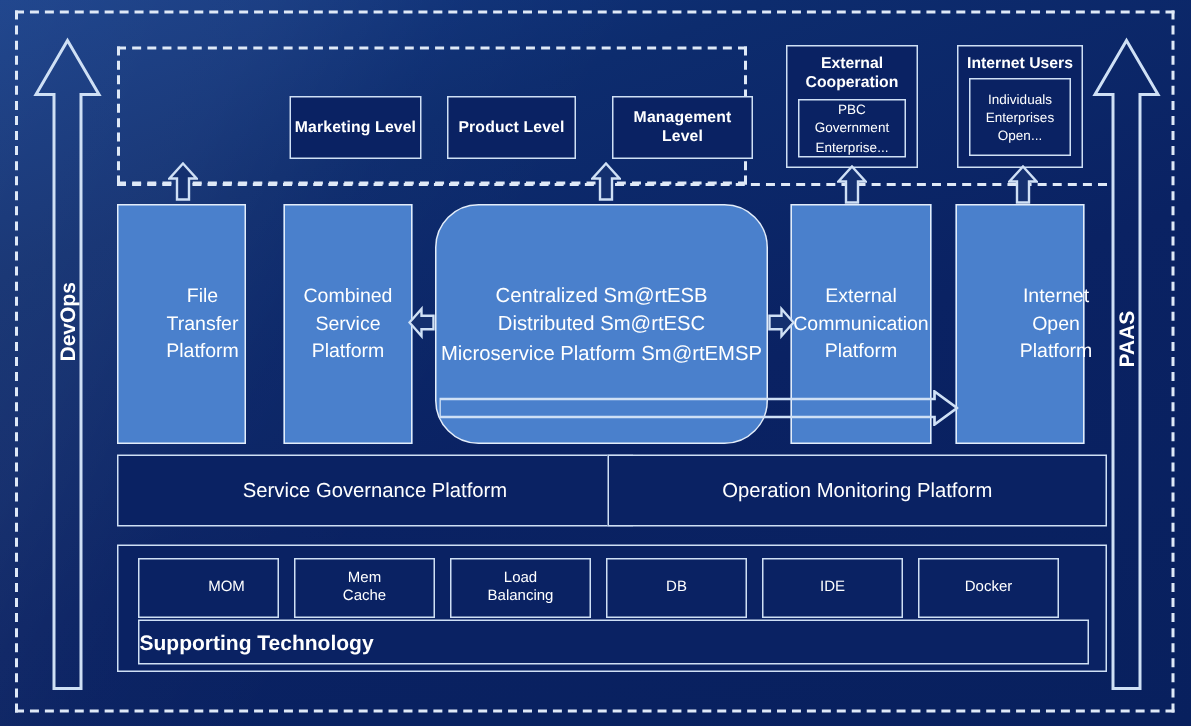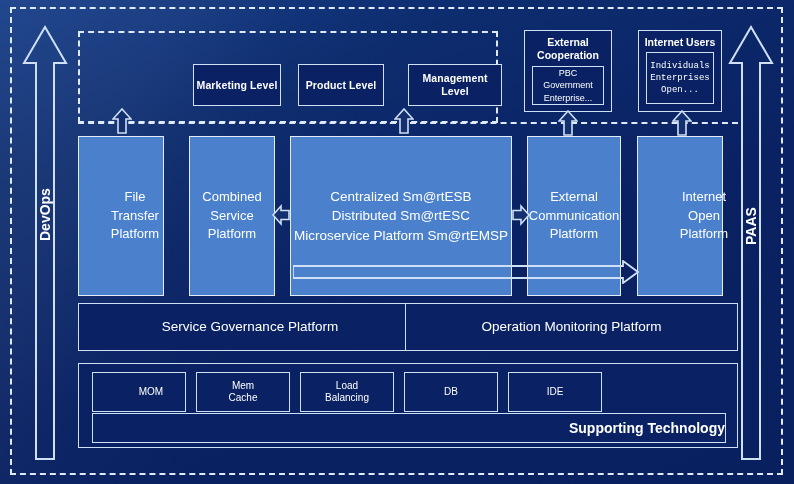--- a/index.html
+++ b/index.html
@@ -124,21 +124,21 @@
   }
   .tech-box {
     height: 40px;
     font-size: 10px;
     font-weight: normal;
   }
   #support-bar {
     left: 92px; top: 413px; width: 634px; height: 30px;
     border: 1.5px solid #cfe0f5;
     background: #0a2263;
-    display: flex; align-items: center; justify-content: flex-end;
+    display: flex; align-items: center; justify-content: flex-start;
     color: #ffffff; font-size: 14px; font-weight: bold;
   }
 
   
   .side-arrow {
     width: 46px; height: 440px;
     top: 23px;
   }
   .side-arrow svg { display: block; width: 46px; height: 440px; }
   .side-label {
@@ -205,21 +205,21 @@
         <span>PBC Government</span><br>
         <span>Enterprise...</span>
       </div>
     </div>
   </div>
 
   <div class="abs actor-box" style="left:638px; top:30px; width:84px; height:82px;">
     <div class="actor-title">
       <span>Internet Users</span>
     </div>
-    <div class="actor-inner" style="margin-top:3px;font-family:Liberation Mono, monospace;">
+    <div class="actor-inner" style="margin-top:3px;">
       <div>
         <span>Individuals</span><br>
         <span>Enterprises</span><br>
         <span>Open...</span>
       </div>
     </div>
   </div>
 
   <div class="abs" id="dashed-separator"></div>
 
@@ -253,21 +253,21 @@
   </div>
 
   <div class="abs blue-box" style="left:189px; top:136px; width:86px; height:160px;">
     <div>
       <span>Combined</span><br>
       <span>Service</span><br>
       <span>Platform</span>
     </div>
   </div>
 
-  <div class="abs blue-box big" style="left:290px; top:136px; width:222px; height:160px;">
+  <div class="abs blue-box big" style="left:290px; top:136px; width:222px; height:160px;border-radius:29px;">
     <div>
       <span>Centralized Sm@rtESB</span><br>
       <span>Distributed Sm@rtESC</span><br>
       <span>Microservice Platform Sm@rtEMSP</span>
     </div>
   </div>
 
   <div class="abs blue-box" style="left:527px; top:136px; width:94px; height:160px;">
     <div>
       <span>External</span><br>
@@ -331,18 +331,23 @@
   <div class="abs dark-box tech-box" style="left:404px; top:372px; width:94px;">
     <div>
       <span>DB</span>
     </div>
   </div>
   <div class="abs dark-box tech-box" style="left:508px; top:372px; width:94px;">
     <div>
       <span>IDE</span>
     </div>
   </div>
+  <div class="abs dark-box tech-box" style="left:612px; top:372px; width:94px;">
+    <div>
+      <span>Docker</span>
+    </div>
+  </div>
 
   <div class="abs" id="support-bar">
     <span>Supporting Technology</span>
   </div>
 
 </div>
 
 </body></html>

